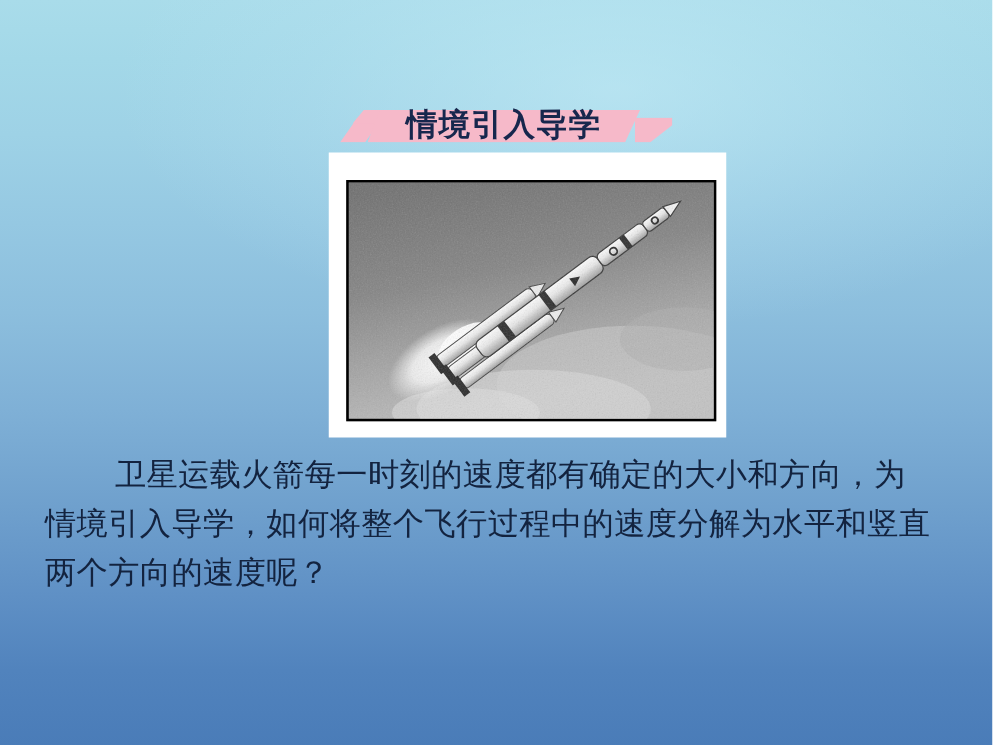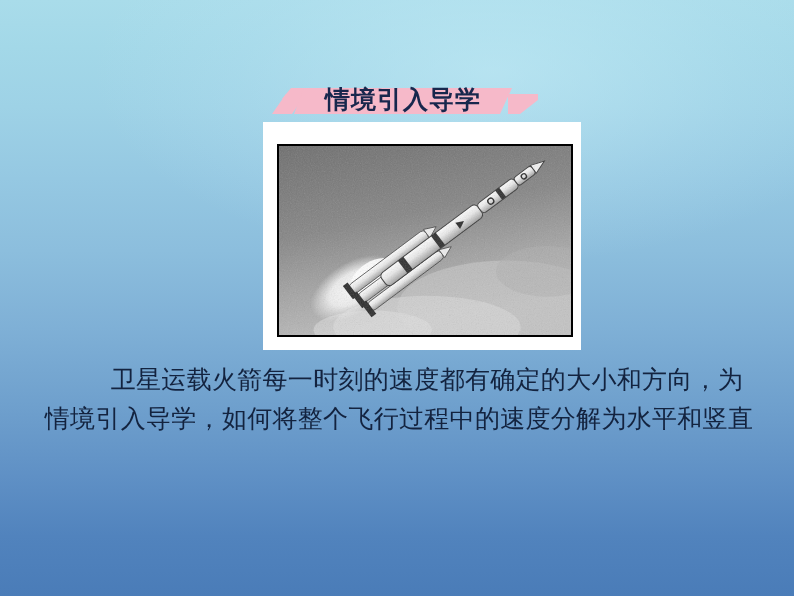--- a/index.html
+++ b/index.html
@@ -138,21 +138,21 @@
     left: 36px;
     top: 360px;
     width: 726px;
     color: #13233f;
     font-family: "DejaVu Sans", "Liberation Sans", sans-serif;
     font-size: 25px;
     line-height: 39px;
     letter-spacing: 0.3px;
     white-space: nowrap;
   }
-  #body-text .line { display: block; text-align: center; }
+  #body-text .line { display: block; }
   #body-text .line.first { text-indent: 56px; }
 </style>
 </head>
 <body>
 
 <div id="slide">
 
   <div id="title-banner">
     <div class="tail-left"></div>
     <div class="tail-left2"></div>
@@ -230,15 +230,16 @@
         </g>
 
         <rect x="0" y="0" width="296" height="193" filter="url(#grain)" opacity="0.38"></rect>
       </svg>
     </div>
   </div>
 
   <div id="body-text">
     <span class="line first">卫星运载火箭每一时刻的速度都有确定的大小和方向，为</span>
     <span class="line">情境引入导学，如何将整个飞行过程中的速度分解为水平和竖直</span>
+    <span class="line">两个方向的速度呢？</span>
   </div>
 
 </div>
 
 </body></html>

